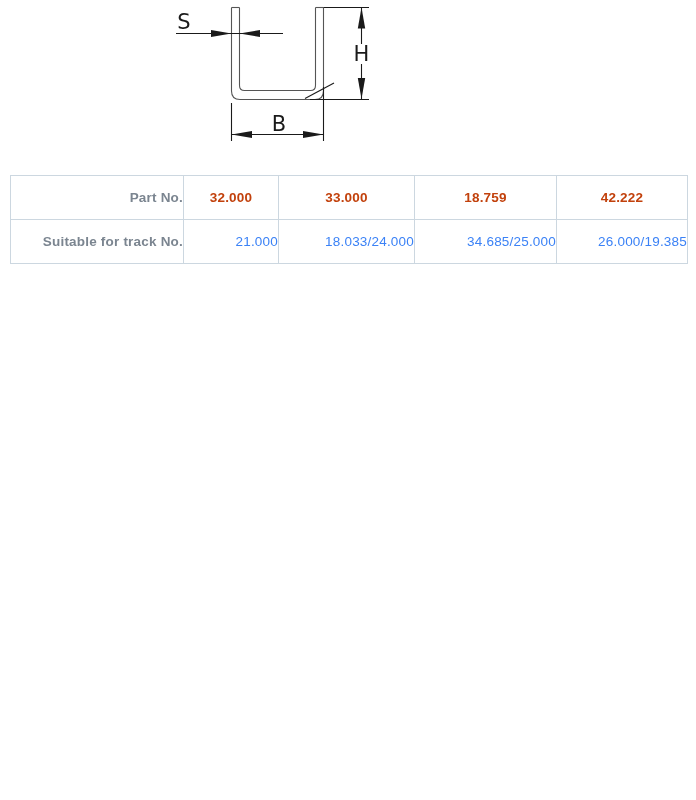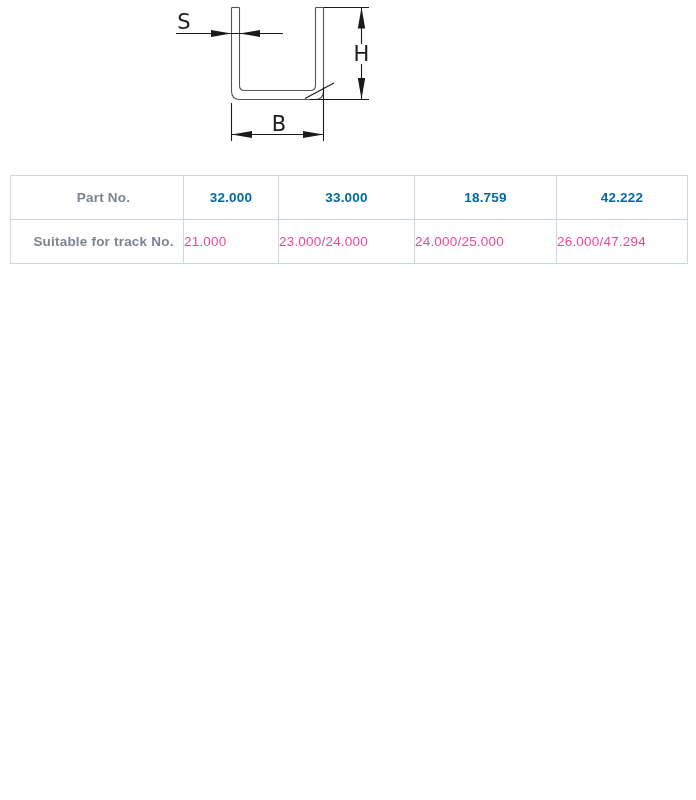--- a/index.html
+++ b/index.html
@@ -32,34 +32,34 @@
     font-size: 13.5px;
     letter-spacing: 0.2px;
   }
   table.specs td, table.specs th {
     border: 1px solid #ccd7e0;
     height: 43px;
     padding: 0;
     background: #ffffff;
   }
   table.specs th.lbl {
-    text-align: center;
+    text-align: right;
     padding-left: 13px;
     font-weight: bold;
     color: #7b8590;
   }
   table.specs td.hdr {
     text-align: center;
     font-weight: bold;
-    color: #0369a1;
+    color: #c2410c;
   }
   table.specs td.val {
-    text-align: left;
+    text-align: right;
     font-weight: normal;
-    color: #ec4899;
+    color: #3b82f6;
   }
 </style>
 </head>
 <body>
 
 <div class="stage">
 
   <svg class="diagram" width="696" height="165" viewBox="0 0 696 165">
 
     <g fill="none" stroke="#555555" stroke-width="1.1">
@@ -109,20 +109,20 @@
       <tr>
         <th class="lbl">Part No.</th>
         <td class="hdr">32.000</td>
         <td class="hdr">33.000</td>
         <td class="hdr">18.759</td>
         <td class="hdr">42.222</td>
       </tr>
       <tr>
         <th class="lbl">Suitable for track No.</th>
         <td class="val">21.000</td>
-        <td class="val">23.000/24.000</td>
-        <td class="val">24.000/25.000</td>
-        <td class="val">26.000/47.294</td>
+        <td class="val">18.033/24.000</td>
+        <td class="val">34.685/25.000</td>
+        <td class="val">26.000/19.385</td>
       </tr>
     </tbody>
   </table>
 
 </div>
 
 </body></html>

